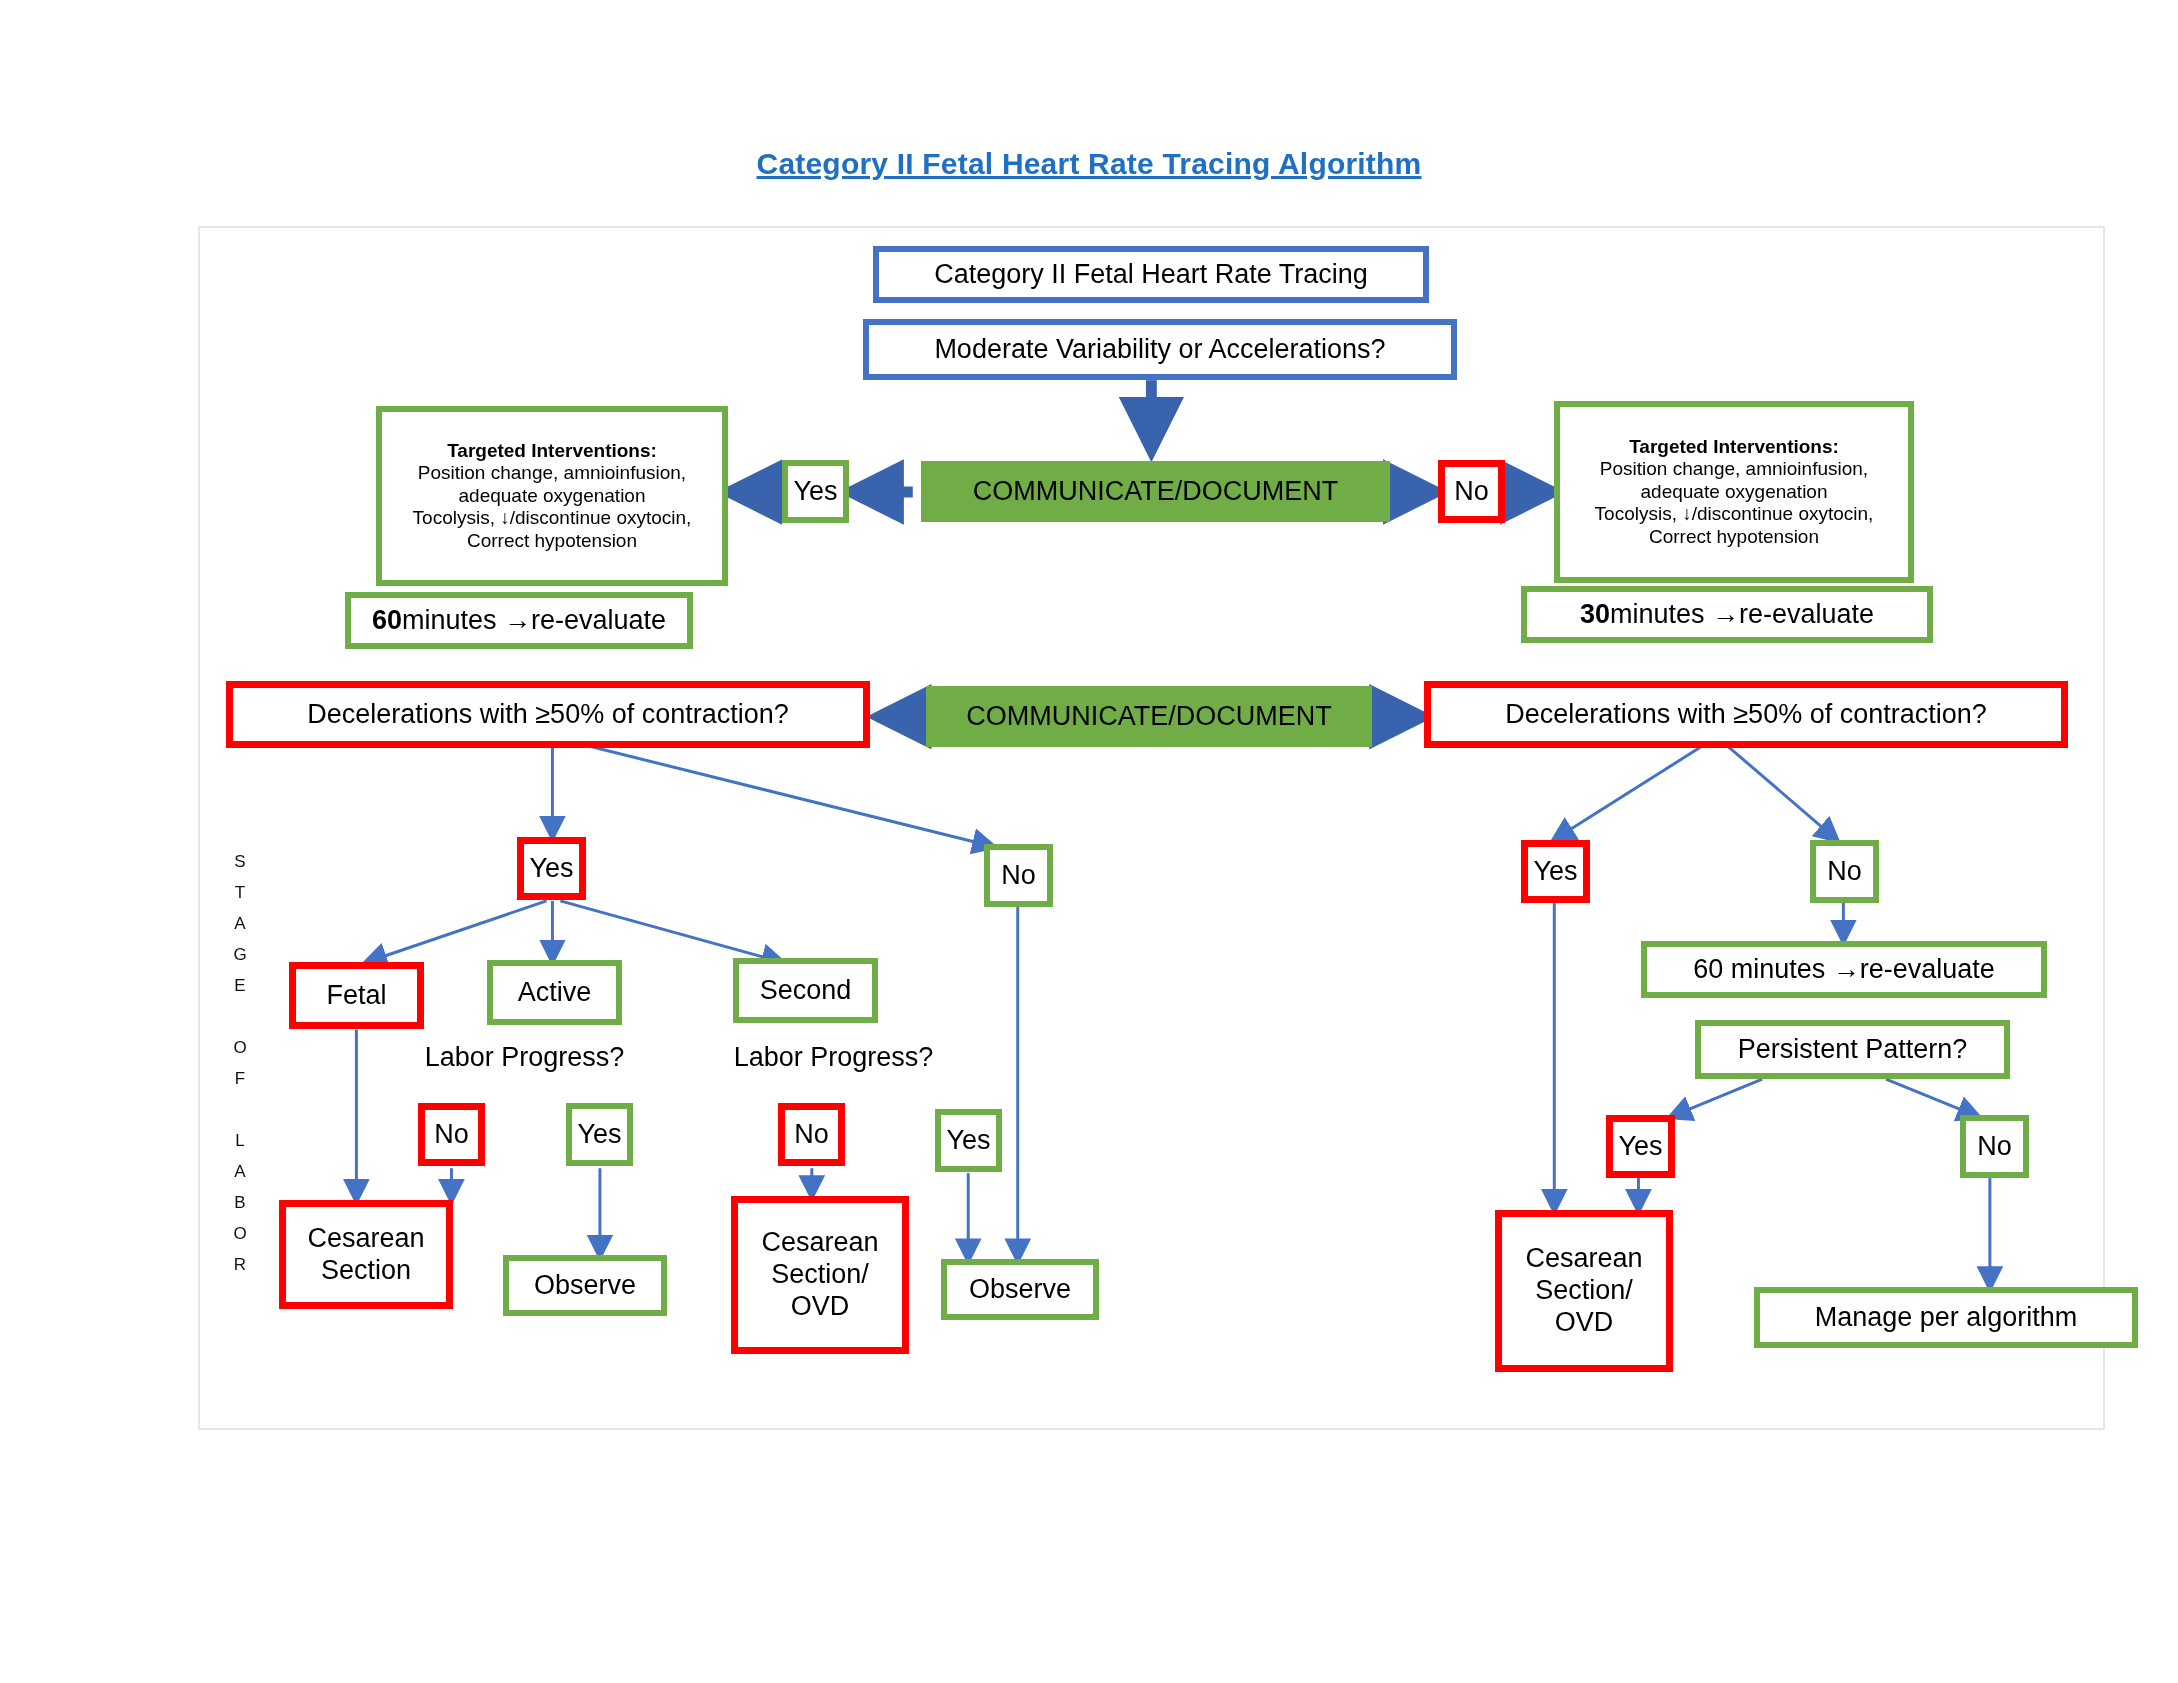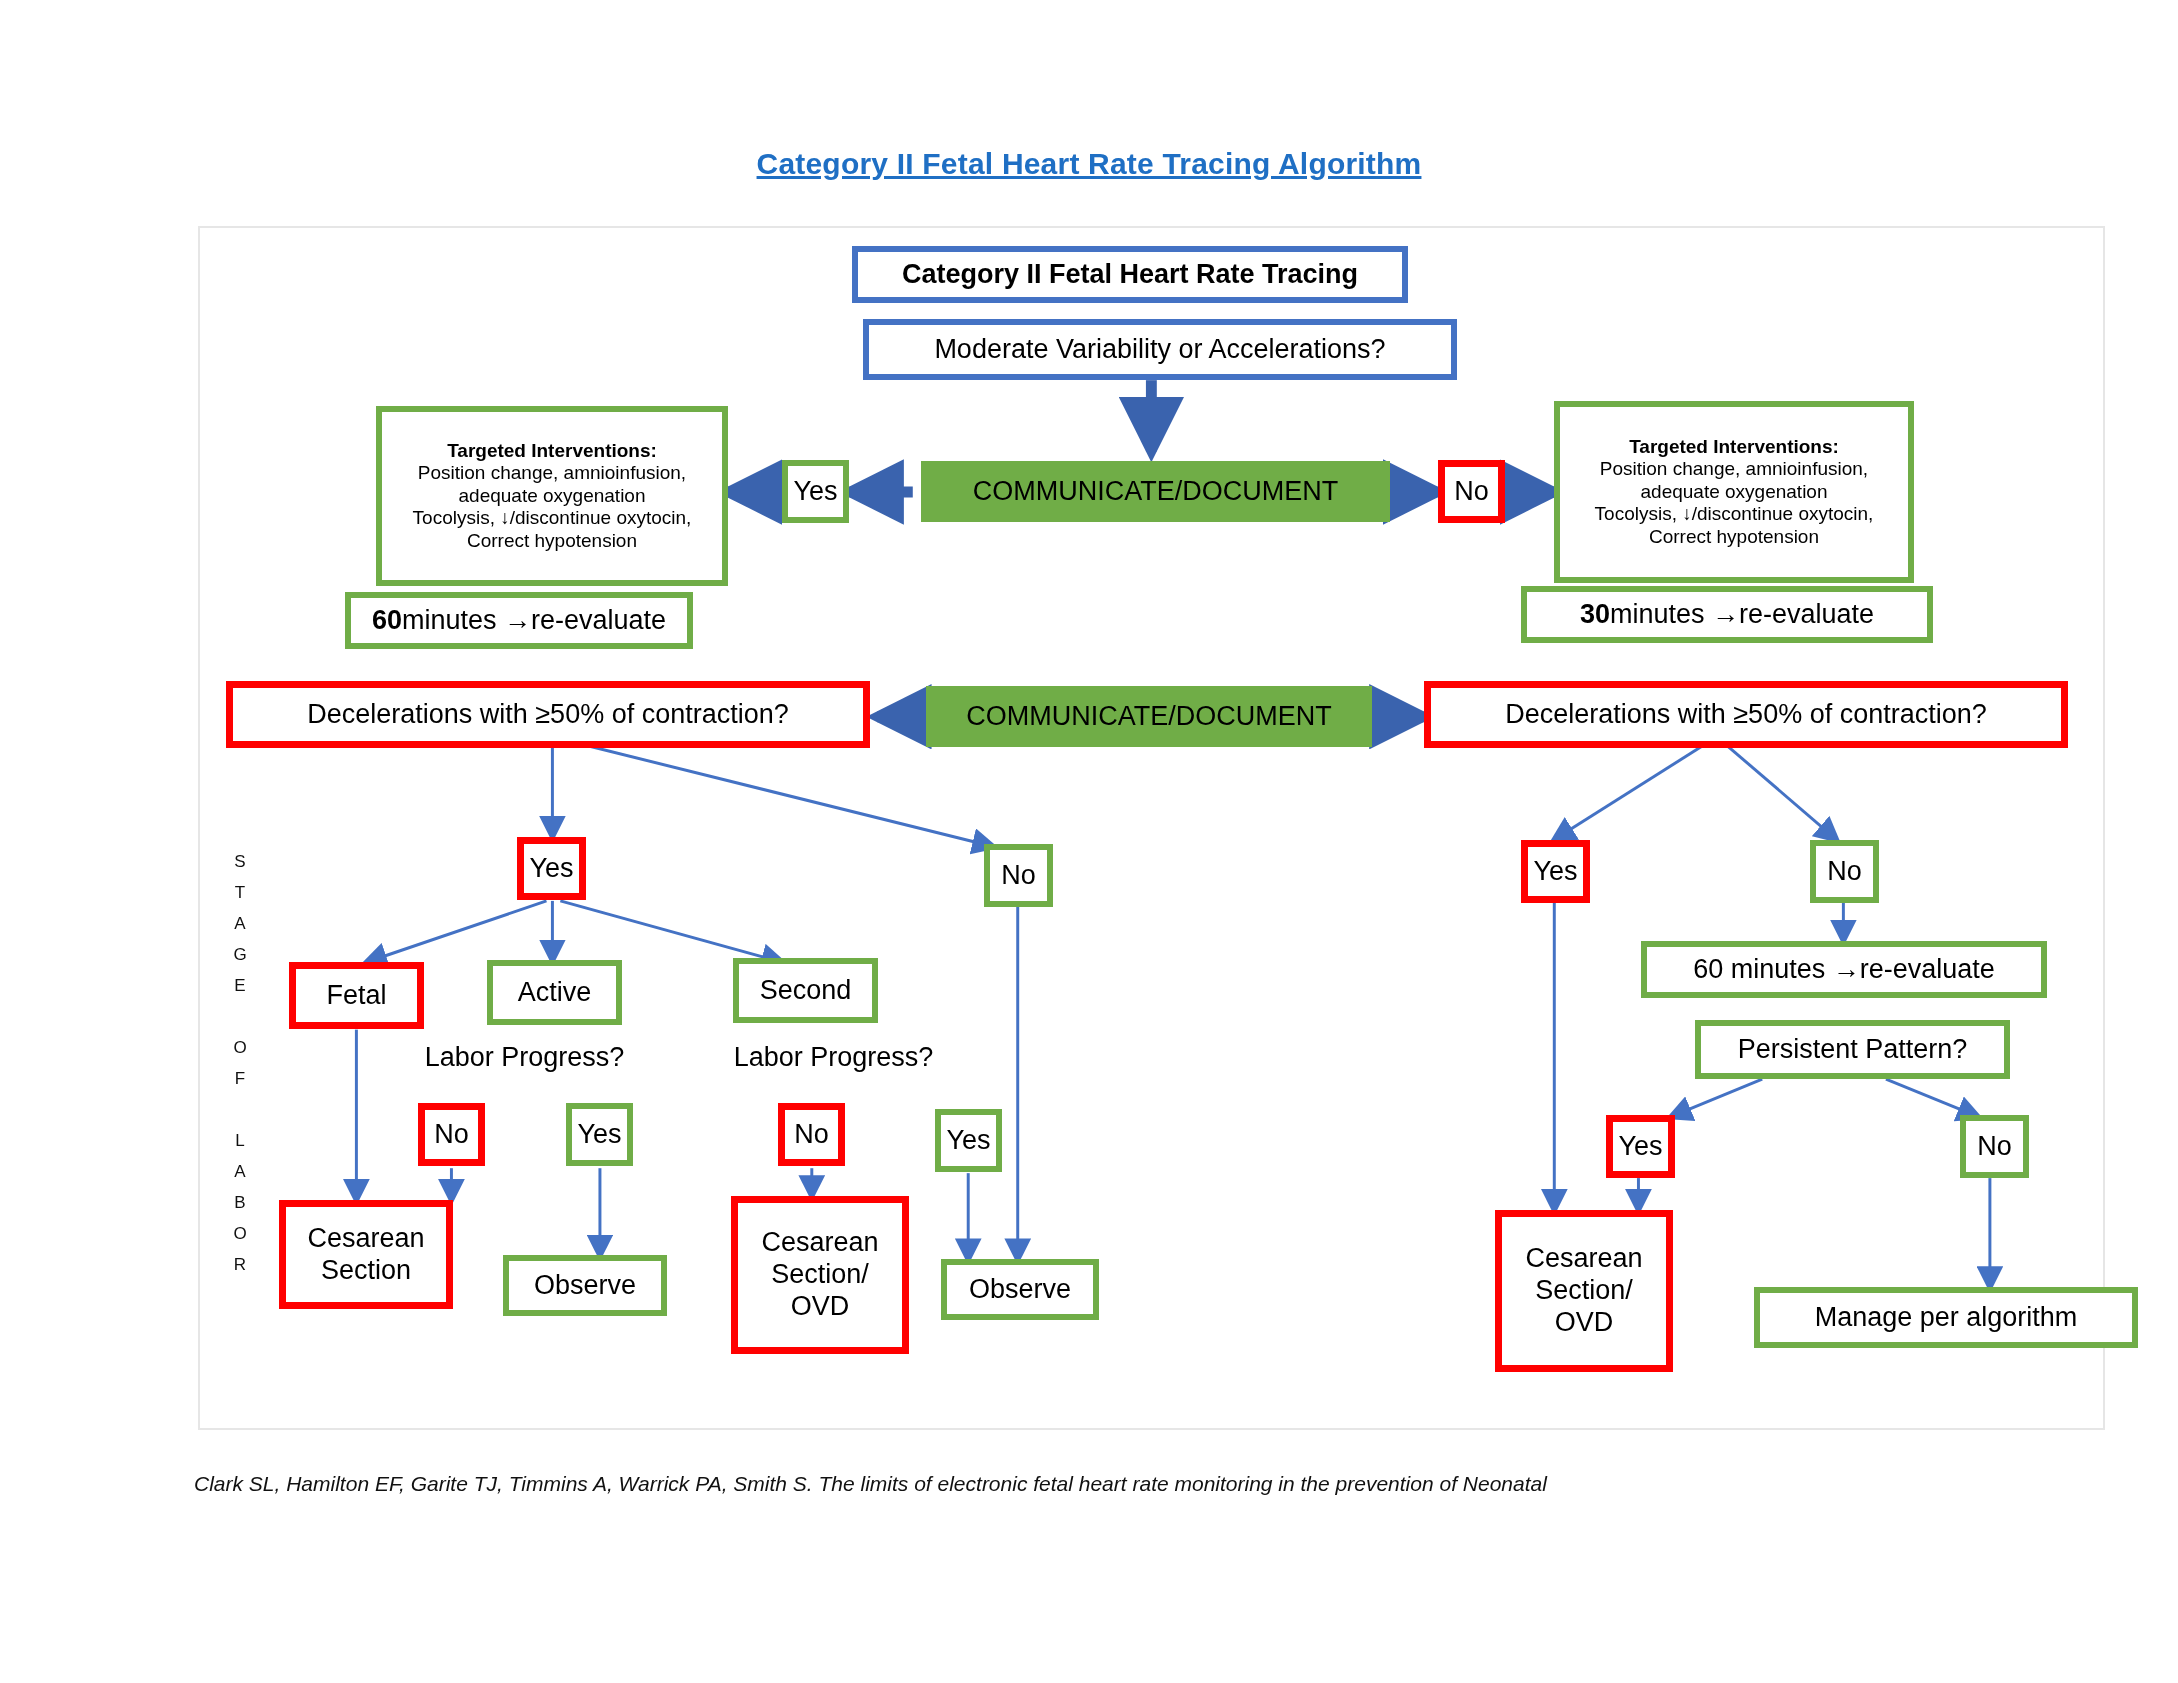--- a/index.html
+++ b/index.html
@@ -118,21 +118,21 @@
 
   <line x1="1905" y1="1090" x2="1998" y2="1128" stroke="#4472C4" stroke-width="3" marker-end="url(#ah)"></line>
 
   <line x1="1570" y1="912" x2="1570" y2="1222" stroke="#4472C4" stroke-width="3" marker-end="url(#ah)"></line>
 
   <line x1="1655" y1="1190" x2="1655" y2="1222" stroke="#4472C4" stroke-width="3" marker-end="url(#ah)"></line>
 
   <line x1="2010" y1="1190" x2="2010" y2="1300" stroke="#4472C4" stroke-width="3" marker-end="url(#ah)"></line>
 </svg>
 
-<div class="node blue" style="left:852px;top:246px;width:556px;height:57px;font-weight:bold;">Category II Fetal Heart Rate Tracing</div>
+<div class="node blue" style="left:873px;top:246px;width:556px;height:57px;">Category II Fetal Heart Rate Tracing</div>
 
 <div class="node blue" style="left:863px;top:319px;width:594px;height:61px;">Moderate Variability or Accelerations?</div>
 
 <div class="node greenfill" style="left:921px;top:461px;width:469px;height:61px;">COMMUNICATE/DOCUMENT</div>
 
 <div class="node green" style="left:782px;top:460px;width:67px;height:63px;">Yes</div>
 
 <div class="node red" style="left:1438px;top:460px;width:67px;height:63px;">No</div>
 
 <div class="node green multi tiny" style="left:376px;top:406px;width:352px;height:180px;">
@@ -235,15 +235,14 @@
 
 <div class="node red multi" style="left:1495px;top:1210px;width:178px;height:162px;justify-content:center;">
   <span class="ln">Cesarean</span>
   <span class="ln">Section/</span>
   <span class="ln">OVD</span>
 </div>
 
 <div class="node green" style="left:1754px;top:1287px;width:384px;height:61px;">Manage per algorithm</div>
 
 <div id="citation">
-  <div>Clark SL, Hamilton EF, Garite TJ, Timmins A, Warrick PA, Smith S. The limits of electronic fetal heart rate monitoring in the prevention of Neonatal</div>
 </div>
 
 
 </body></html>

